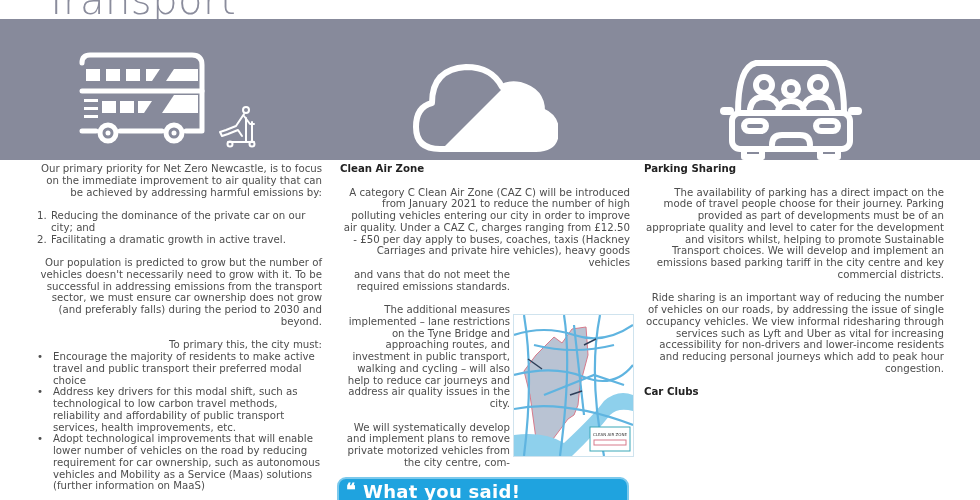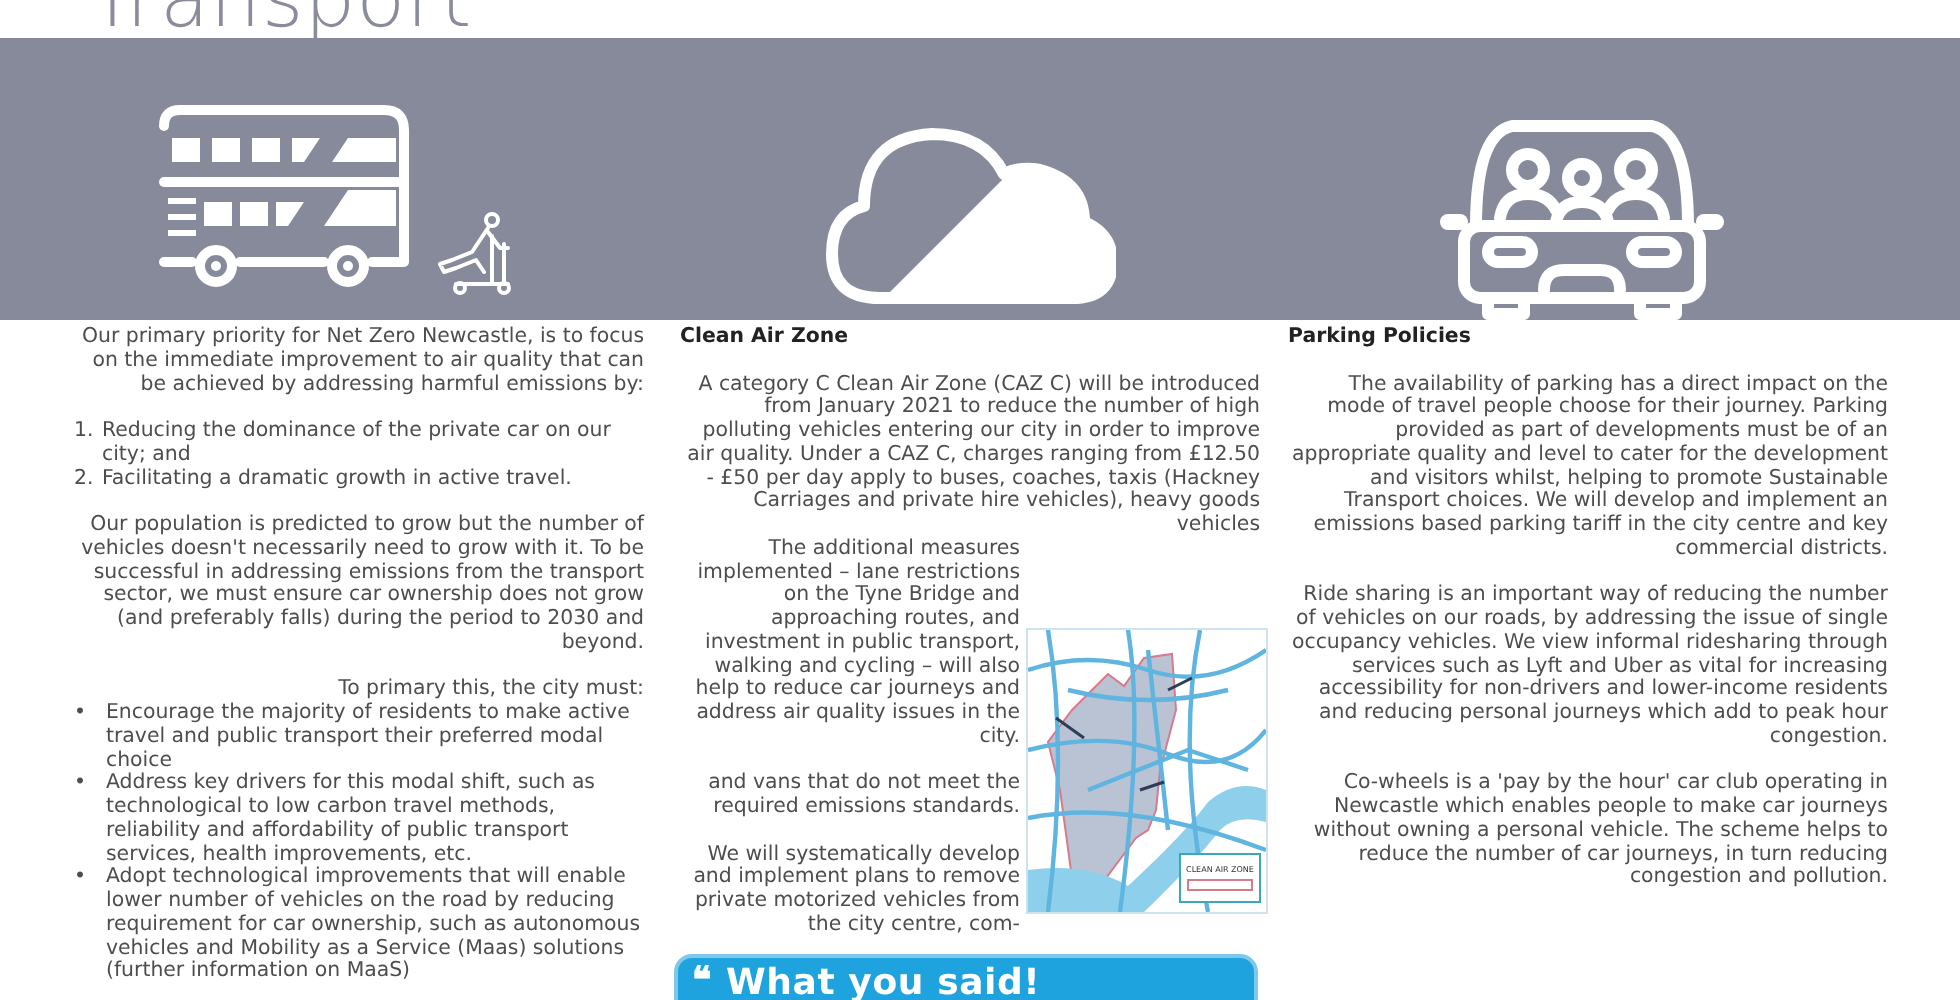--- a/index.html
+++ b/index.html
@@ -149,22 +149,22 @@
         <span class="b">•</span>
         <span><span>Adopt technological improvements that will enable lower number of vehicles on the road by reducing requirement for car ownership, such as autonomous vehicles and Mobility as a Service (Maas) solutions (further information on MaaS) </span></span>
       </li>
   </ul>
 
 </div>
 
 <div class="col col2">
   <h3>Clean Air Zone</h3>
   <p style="margin:0">A category C Clean Air Zone (CAZ C) will be introduced from January 2021 to reduce the number of high polluting vehicles entering our city in order to improve air quality.  Under a CAZ C, charges ranging from £12.50 - £50 per day apply to buses, coaches, taxis (Hackney Carriages and private hire vehicles), heavy goods vehicles</p>
+  <p class="wrap-short">and vans that do not meet the required emissions standards.</p>
   <p class="wrap-short">The additional measures implemented – lane restrictions on the Tyne Bridge and approaching routes, and investment in public transport, walking and cycling – will also help to reduce car journeys and address air quality issues in the city.</p>
-  <p class="wrap-short">and vans that do not meet the required emissions standards.</p>
   <p class="wrap-short" style="margin:0">We will systematically develop and implement plans to remove private motorized vehicles from the city centre, com-</p>
 
 </div>
 
 <div class="map">
   <svg width="119" height="141" viewBox="0 0 119 141">
     <rect width="119" height="141" fill="#ffffff"></rect>
     <polygon points="22,40 40,22 48,28 58,14 72,12 74,40 66,70 64,90 60,100 54,104 36,128 22,124 16,80 10,56" fill="#b9c3d3" stroke="#d77a8b" stroke-width="1"></polygon>
     <path d="M0 120 Q30 116 50 128 Q80 100 90 86 Q104 74 119 80 L119 96 Q104 92 96 100 Q82 118 58 141 L0 141 Z" fill="#8ed0ec"></path>
     <g fill="none" stroke="#5fb4e0" stroke-width="2.2">
@@ -188,18 +188,18 @@
     <rect x="80" y="125" width="32" height="5" fill="none" stroke="#d77a8b" stroke-width="1"></rect>
   </svg>
 </div>
 
 <div class="quote-box">
   <span class="quote-mark">❝</span>
   <span class="quote-title">What you said!</span>
 </div>
 
 <div class="col col3">
-  <h3>Parking Policies</h3>
+  <h3>Parking Sharing</h3>
   <p>The availability of parking has a direct impact on the mode of travel people choose for their journey. Parking provided as part of developments must be of an appropriate quality and level to cater for the development and visitors whilst, helping to promote Sustainable Transport choices.  We will develop and implement an emissions based parking tariff in the city centre and key commercial districts.</p>
   <p>Ride sharing is an important way of reducing the number of vehicles on our roads, by addressing the issue of single occupancy vehicles. We view informal ridesharing through services such as Lyft and Uber as vital for increasing accessibility for non-drivers and lower-income residents and reducing personal journeys which add to peak hour congestion.</p>
-  <p>Co-wheels is a 'pay by the hour' car club operating in Newcastle which enables people to make car journeys without owning a personal vehicle.  The scheme helps to reduce the number of car journeys, in turn reducing congestion and pollution.</p>
+  <h3>Car Clubs</h3>
 
 </div>
 
 </body></html>

